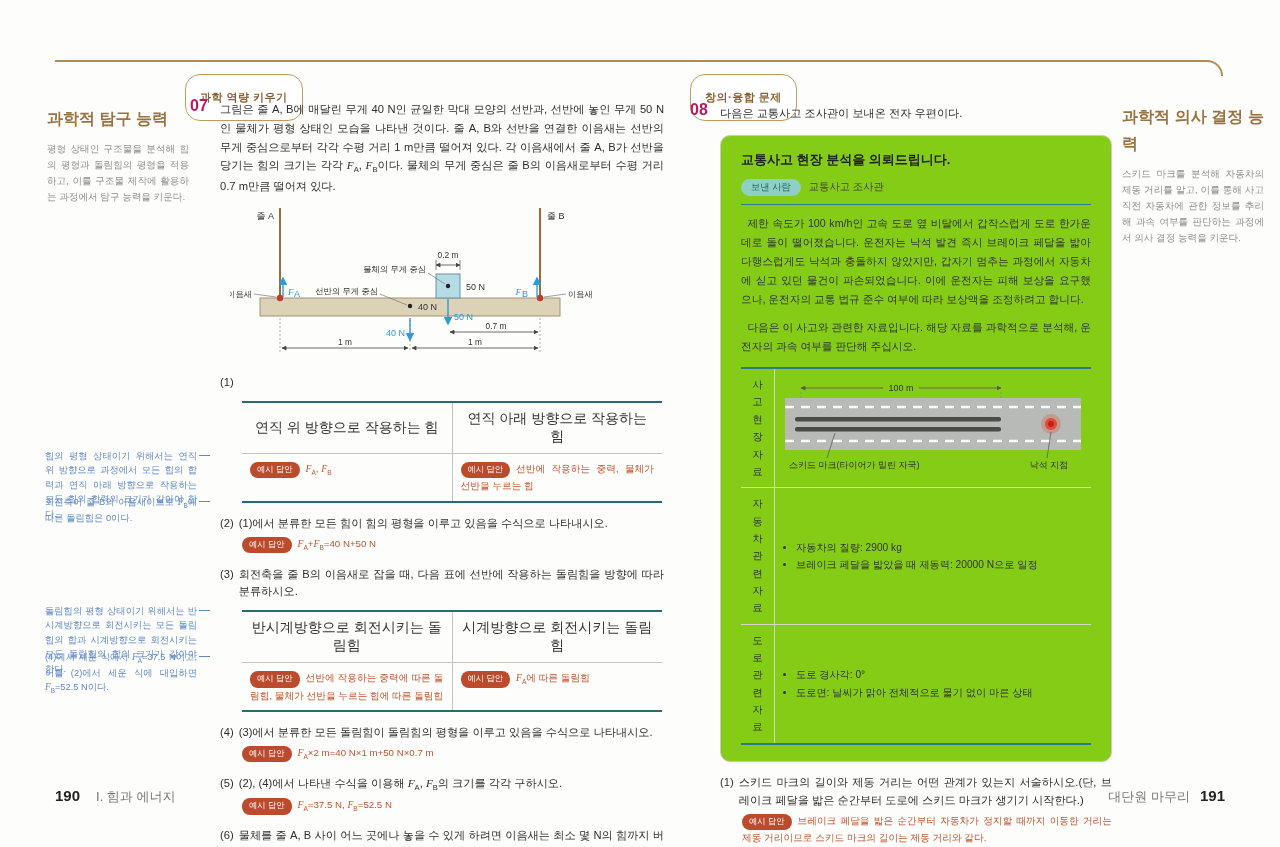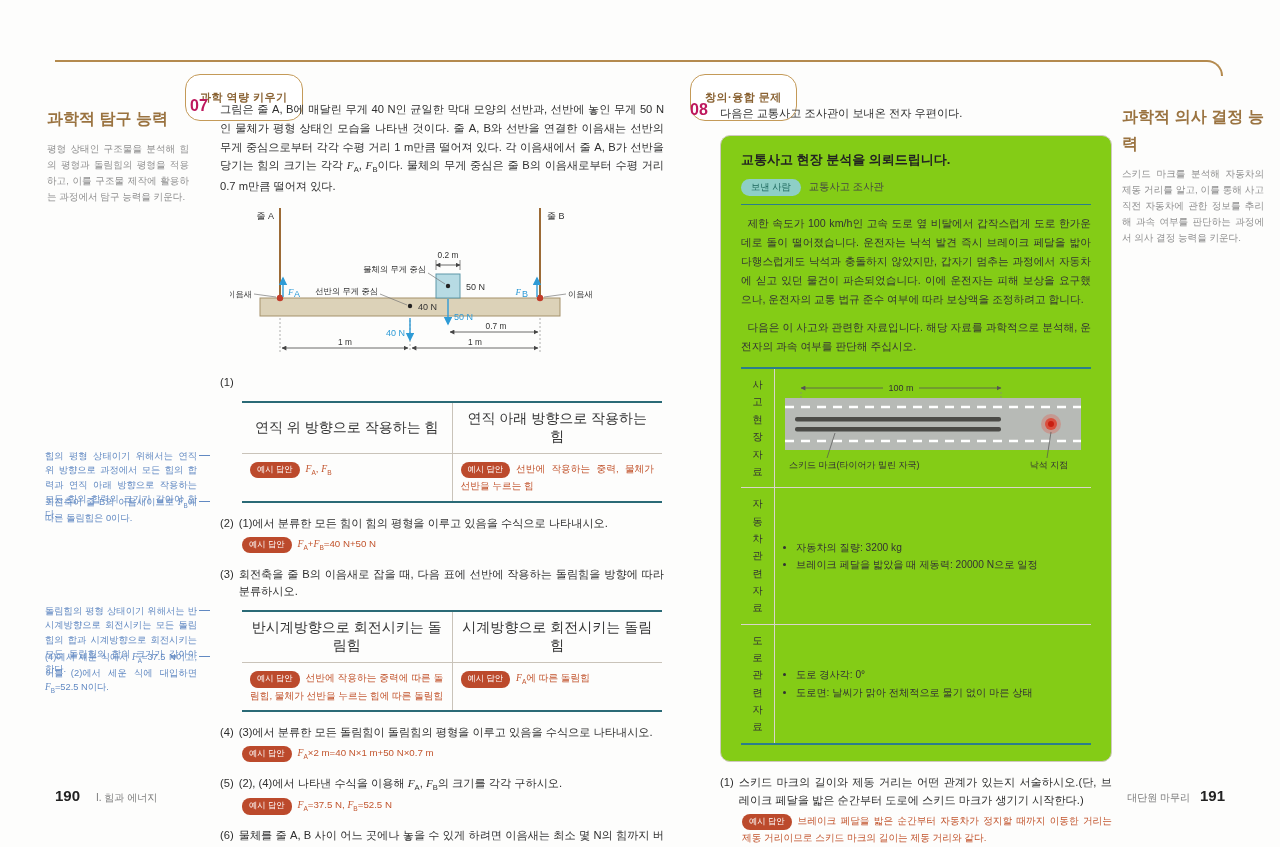--- a/index.html
+++ b/index.html
@@ -56,21 +56,21 @@
   table.etbl { width:100%; border-collapse:collapse; margin-top:11px;
                border-top:2px solid #2c7d8c; border-bottom:2px solid #2c7d8c; }
   table.etbl td { border-bottom:1px solid #d9d4cb; font-size:10.2px; color:#333; padding:7px 8px; line-height:1.7; vertical-align:middle; }
   table.etbl tr:last-child td { border-bottom:none; }
   table.etbl td.lbl { width:66px; text-align:center; border-right:1px solid #d9d4cb; }
   table.etbl ul { margin:0; padding-left:13px; }
 
   .footer-l { position:absolute; left:55px; top:787px; display:flex; align-items:baseline; gap:16px; }
   .footer-r { position:absolute; right:55px; top:787px; display:flex; align-items:baseline; gap:10px; }
   .fpage { font-size:15px; font-weight:bold; color:#222; }
-  .flabel { font-size:10px; color:#777; }
+  .flabel { font-size:13px; color:#777; }
 
   svg text { font-family:"Liberation Sans",sans-serif; font-size:9px; fill:#333; }
   svg text.blue { fill:#2e9bd6; }
   svg text.mathF { font-family:"Liberation Serif",serif; font-style:italic; }
   svg text.small { font-size:8.3px; }
   .diagram { margin:10px 0 0 40px; }
 </style>
 </head>
 <body>
 
@@ -268,21 +268,21 @@
             <text x="6" y="88" font-size="8.5">스키드 마크(타이어가 밀린 자국)</text>
             <line x1="268" y1="52" x2="264" y2="78" stroke="#555" stroke-width="0.7"></line>
             <text x="266" y="88" text-anchor="middle" font-size="8.5">낙석 지점</text>
           </svg>
         </td>
       </tr>
       <tr>
         <td class="lbl">자동차 관련 자료</td>
         <td>
           <ul>
-            <li>자동차의 질량: 3200 kg</li>
+            <li>자동차의 질량: 2900 kg</li>
             <li>브레이크 페달을 밟았을 때 제동력: 20000 N으로 일정</li>
           </ul>
         </td>
       </tr>
       <tr>
         <td class="lbl">도로 관련 자료</td>
         <td>
           <ul>
             <li>도로 경사각: 0°</li>
             <li>도로면: 날씨가 맑아 전체적으로 물기 없이 마른 상태</li>

